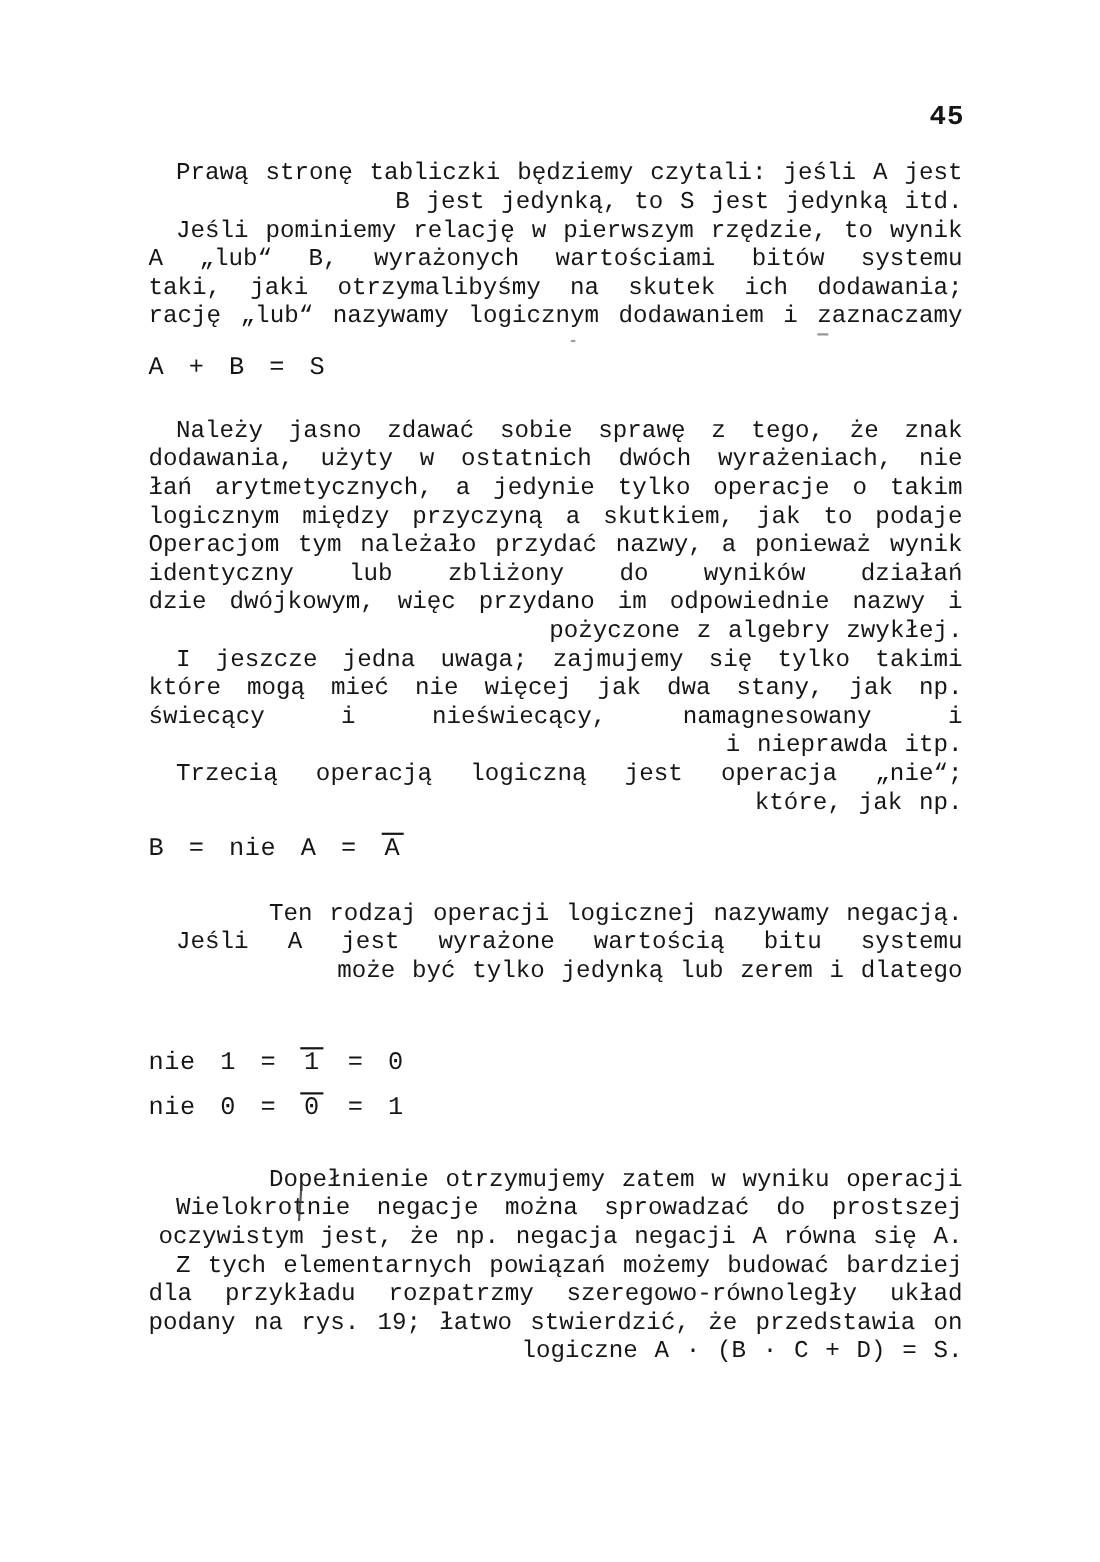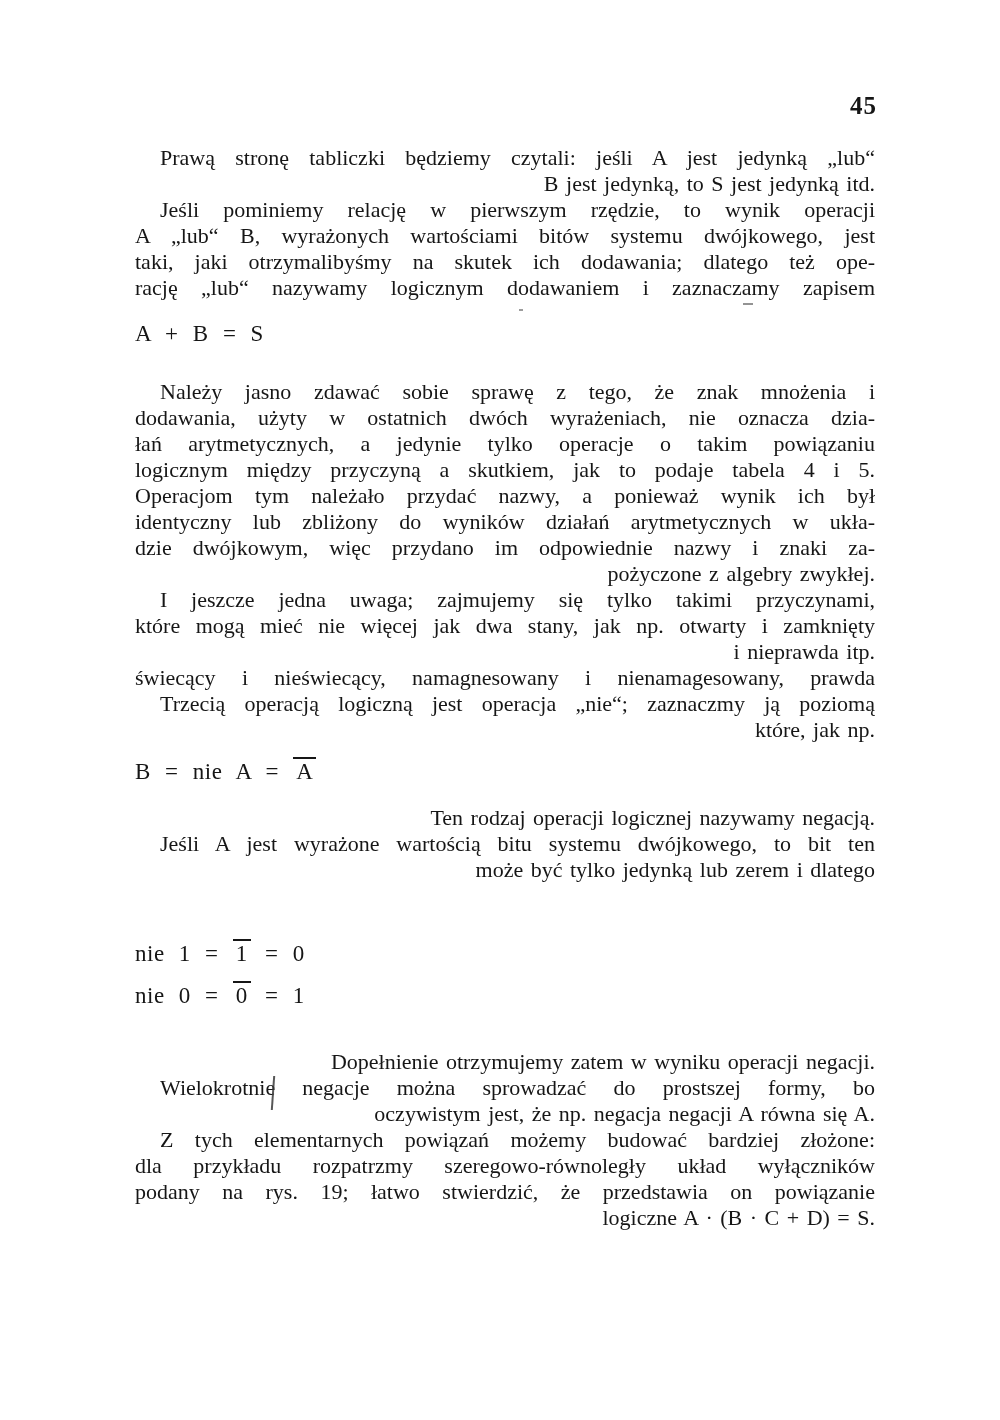--- a/index.html
+++ b/index.html
@@ -6,21 +6,21 @@
     margin: 0;
     padding: 0;
     background: #ffffff;
   }
   .page {
     position: relative;
     width: 1000px;
     height: 1420px;
     background: #ffffff;
     color: #161616;
-    font-family: Liberation Serif, serif;
+    font-family: Liberation Mono, monospace;
     overflow: hidden;
   }
   .page-number {
     position: absolute;
     top: 92px;
     right: 123px;
     font-size: 25px;
     font-weight: bold;
     letter-spacing: 1px;
   }
@@ -49,21 +49,21 @@
   .line.unjust::after { content: none; }
   .line.indent { text-indent: 25px; }
   .formula {
     text-align: left;
     font-size: 23px;
     line-height: 26px;
     word-spacing: 8px;
     letter-spacing: 0.5px;
   }
   .f-sum        { margin: 20px 0 32px; }
-  .f-negation   { margin: 14px 0 20px; }
+  .f-negation   { margin: 14px 0 34px; }
   .f-nie-values { margin: 56px 0 40px; }
   .formula-row + .formula-row { margin-top: 14px; }
   .ov {
     display: inline-block;
     line-height: 0.95;
     border-top: 2px solid currentColor;
     padding: 2px 3px 0 3px;
   }
   .artifact {
     position: absolute;
@@ -106,22 +106,22 @@
         <div class="line">łań arytmetycznych, a jedynie tylko operacje o takim powiązaniu</div>
         <div class="line">logicznym między przyczyną a skutkiem, jak to podaje tabela 4 i 5.</div>
         <div class="line">Operacjom tym należało przydać nazwy, a ponieważ wynik ich był</div>
         <div class="line">identyczny lub zbliżony do wyników działań arytmetycznych w ukła-</div>
         <div class="line">dzie dwójkowym, więc przydano im odpowiednie nazwy i znaki za-</div>
         <div class="line unjust">pożyczone z algebry zwykłej.</div>
       </div>
       <div class="para">
         <div class="line indent">I jeszcze jedna uwaga; zajmujemy się tylko takimi przyczynami,</div>
         <div class="line">które mogą mieć nie więcej jak dwa stany, jak np. otwarty i zamknięty</div>
+        <div class="line">świecący i nieświecący, namagnesowany i nienamagesowany, prawda</div>
         <div class="line unjust">i nieprawda itp.</div>
-        <div class="line">świecący i nieświecący, namagnesowany i nienamagesowany, prawda</div>
       </div>
       <div class="para">
         <div class="line indent">Trzecią operacją logiczną jest operacja „nie“; zaznaczmy ją poziomą</div>
         <div class="line unjust">które, jak np.</div>
       </div>
       <div class="formula f-negation">
         <div class="formula-row"><span>B = nie A = </span><span class="ov">A</span></div>
       </div>
       <div class="para">
         <div class="line unjust">Ten rodzaj operacji logicznej nazywamy negacją.</div>

